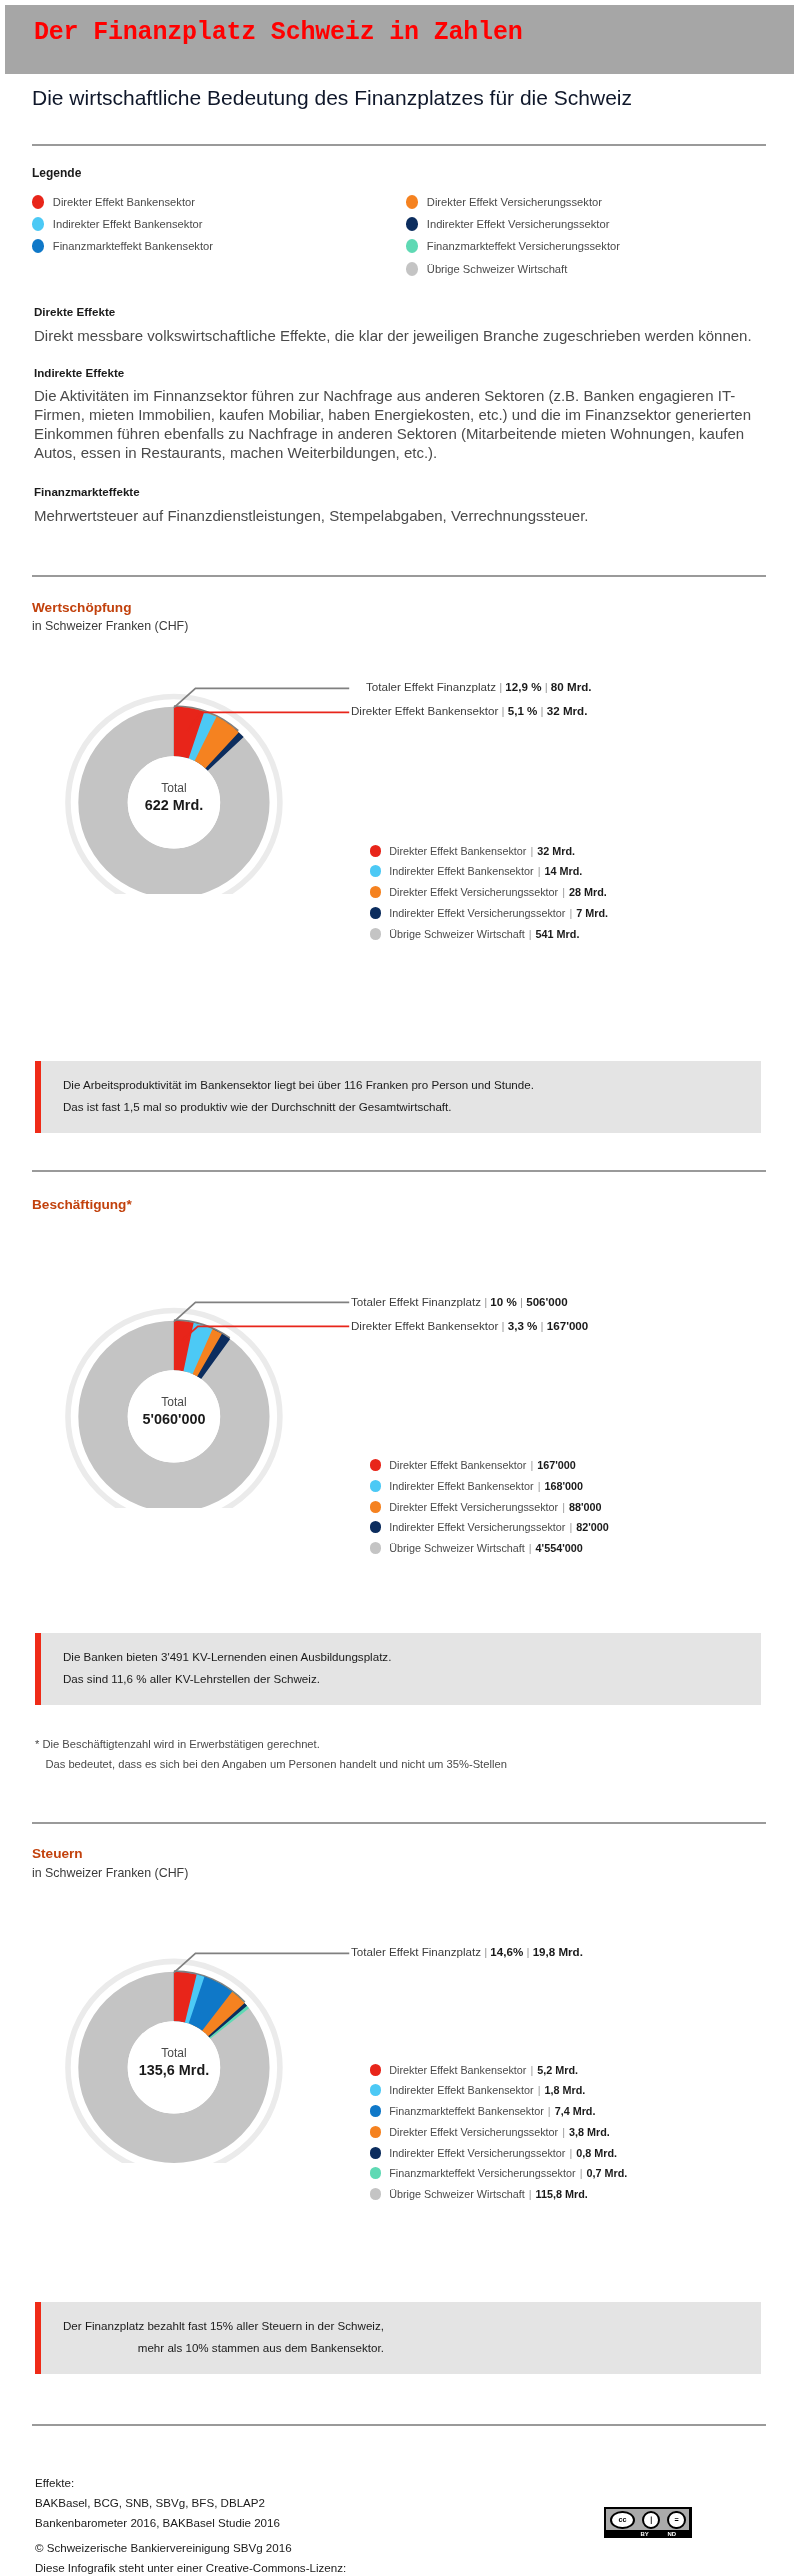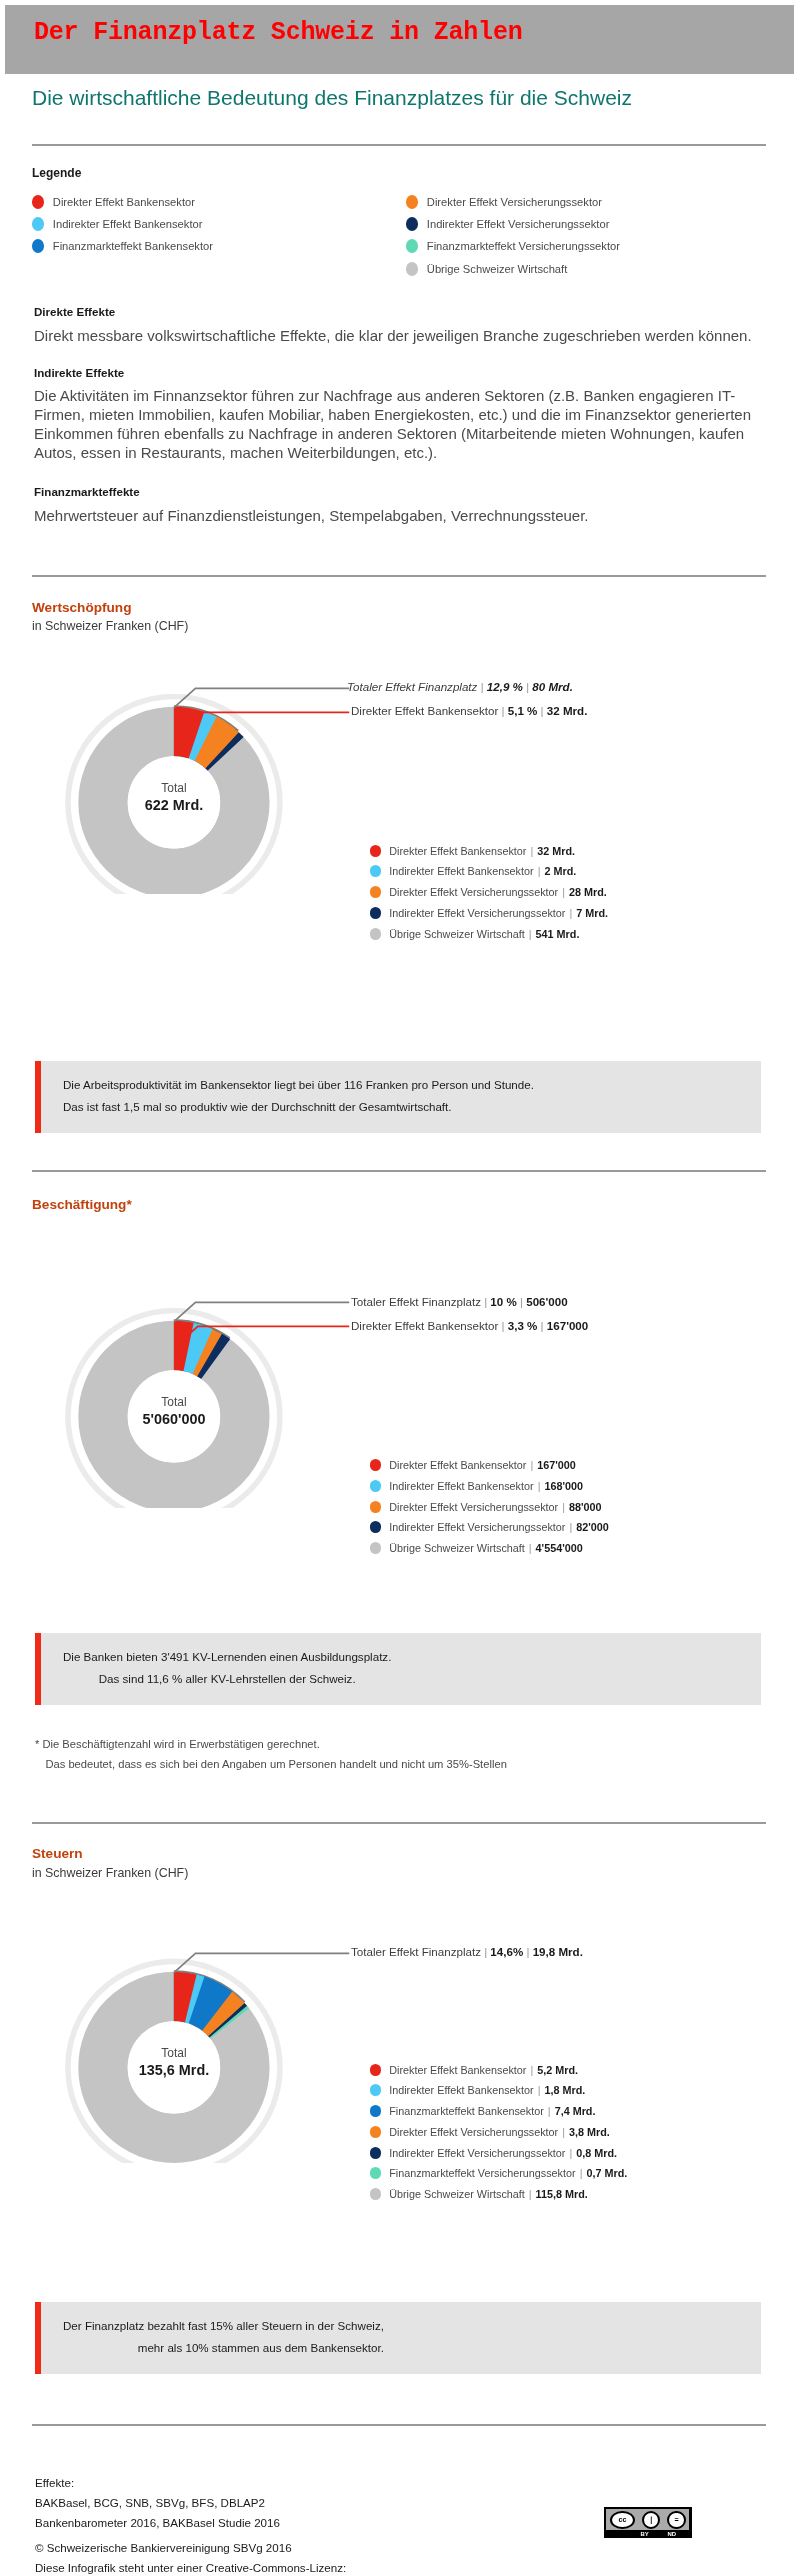--- a/index.html
+++ b/index.html
@@ -20,21 +20,21 @@
     background:#a6a6a6;
   }
   .header-title {
     position:absolute; left:34px; top:17.6px;
     font-size:25px; font-weight:bold; color:#ff0000;
     letter-spacing:-0.2px;
     font-family:Liberation Mono, monospace;
   }
   .subtitle {
     position:absolute; left:32px; top:86px;
-    font-size:21px; color:#0f766e;
+    font-size:21px; color:#0f172a;
     font-family:"Liberation Sans", sans-serif;
   }
   .rule {
     position:absolute; height:1.6px; background:#9a9a9a; left:32px; width:734px;
   }
 
   
   .legende-title {
     position:absolute; font-size:12px; font-weight:bold; color:#1a1a1a;
   }
@@ -152,38 +152,38 @@
     <circle cx="198" cy="185" r="58" fill="#ffffff"></circle>
 
     <polyline points="198,66 225,42 418,42" fill="none" stroke="#808080" stroke-width="2.2"></polyline>
     <polyline points="215,95 232,72 418,72" fill="none" stroke="#e8251a" stroke-width="2.2"></polyline>
   </svg>
   <div style="position:absolute;left:16px;top:655px;width:335px;height:239px;pointer-events:none;">
     <div style="position:absolute;left:0;top:126px;width:316px;text-align:center;font-size:12px;color:#4a4a4a;">Total</div>
     <div style="position:absolute;left:0;top:142px;width:316px;text-align:center;font-size:14.4px;font-weight:bold;color:#1a1a1a;">622 Mrd.</div>
   </div>
 
-  <div class="callout" style="left:347px; top:680px;font-style:italic;">
+  <div class="callout" style="left:366px; top:680px;">
     <span>Totaler Effekt Finanzplatz</span><span class="sep">|</span><b>12,9 %</b><span class="sep">|</span><b>80 Mrd.</b>
   </div>
   <div class="callout" style="left:351px; top:704px;">
     <span>Direkter Effekt Bankensektor</span><span class="sep">|</span><b>5,1 %</b><span class="sep">|</span><b>32 Mrd.</b>
   </div>
 
   <div class="dleg-item" style="left:370px; top:845px;">
     <span class="dot" style="width:11.2px;height:11.2px;background:#e8251a;"></span>
     <span class="dleg-label">Direkter Effekt Bankensektor</span>
     <span class="dleg-sep">|</span>
       <span class="dleg-val">32 Mrd.</span>
   </div>
   <div class="dleg-item" style="left:370px; top:865px;">
     <span class="dot" style="width:11.2px;height:11.2px;background:#4cc9f5;"></span>
     <span class="dleg-label">Indirekter Effekt Bankensektor</span>
     <span class="dleg-sep">|</span>
-      <span class="dleg-val">2 Mrd.</span>
+      <span class="dleg-val">14 Mrd.</span>
   </div>
   <div class="dleg-item" style="left:370px; top:886px;">
     <span class="dot" style="width:11.2px;height:11.2px;background:#f58220;"></span>
     <span class="dleg-label">Direkter Effekt Versicherungssektor</span>
     <span class="dleg-sep">|</span>
       <span class="dleg-val">28 Mrd.</span>
   </div>
   <div class="dleg-item" style="left:370px; top:907px;">
     <span class="dot" style="width:11.2px;height:11.2px;background:#0c2d5e;"></span>
     <span class="dleg-label">Indirekter Effekt Versicherungssektor</span>
@@ -260,21 +260,21 @@
   </div>
   <div class="dleg-item" style="left:370px; top:1542px;">
     <span class="dot" style="width:11.2px;height:11.2px;background:#c4c4c4;"></span>
     <span class="dleg-label">Übrige Schweizer Wirtschaft</span>
     <span class="dleg-sep">|</span>
       <span class="dleg-val">4'554'000</span>
   </div>
 
   <div class="factbox" style="left:35px; top:1633px; width:726px; height:72px;"></div>
   <div class="factbar" style="left:35px; top:1633px; height:72px;"></div>
-  <div class="facttext" style="left:63px; top:1646px;text-align:center;">
+  <div class="facttext" style="left:63px; top:1646px;">
     <div>Die Banken bieten 3'491 KV-Lernenden einen Ausbildungsplatz.</div>
     <div>Das sind 11,6 % aller KV-Lehrstellen der Schweiz.</div>
   </div>
 
   <div class="footnote" style="left:35px; top:1734px;">
     <div>* Die Beschäftigtenzahl wird in Erwerbstätigen gerechnet.</div>
     <div style="padding-left:10.4px;">  Das bedeutet, dass es sich bei den Angaben um Personen handelt und nicht um 35%-Stellen</div>
   </div>
 
   <div class="rule" style="top:1822px;"></div>

